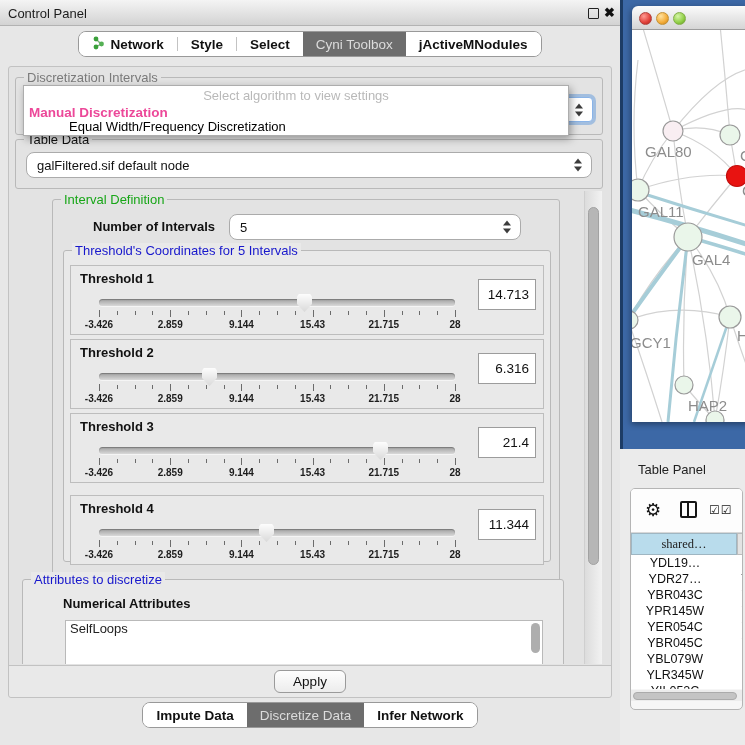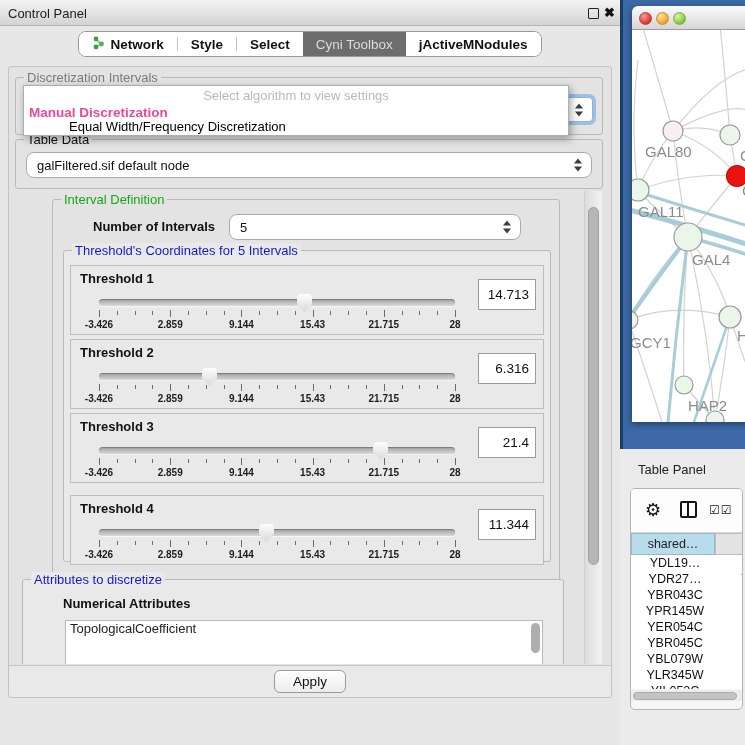--- a/index.html
+++ b/index.html
@@ -100,21 +100,21 @@
   .tp-title { position:absolute; left:18px; top:13px; font-size:13px; color:#222; }
   .tp-card { position:absolute; left:10px; top:39px; width:113px; height:222px; background:#f6f6f6;
     border:1px solid #b5b5b5; border-radius:5px; overflow:hidden; }
   .tp-toolbar { position:absolute; left:0; top:0; width:100%; height:44px; background:#fdfdfd; border-bottom:1px solid #d8d8d8; }
   .gear-glyph { position:absolute; left:14px; top:10px; font-size:18px; color:#151515; }
   .split-icon { position:absolute; left:49px; top:12px; width:17px; height:17px; border:2px solid #151515; border-radius:2px; }
   .split-icon::after { content:""; position:absolute; left:5px; top:0; width:2px; height:13px; background:#151515; }
   .check-icons { position:absolute; left:78px; top:14px; font-size:12px; color:#151515; letter-spacing:1px; }
   .tp-header { position:absolute; left:0; top:44px; width:200px; height:22px; display:flex; }
   .tp-hcell { font-size:12.5px; color:#222; display:flex; align-items:center; justify-content:center; border:1px solid #9fb6c2; }
-  .tp-hcell.c1 { width:84px; background:#b9dcec; }
+  .tp-hcell.c1 { width:106px; background:#b9dcec;font-family:Liberation Serif, serif; }
   .tp-hcell.c2 { width:90px; background:#e3e3e3; border-color:#bcbcbc; }
   .tp-rows { position:absolute; left:0; top:66px; width:200px; height:134px; background:#fff; overflow:hidden; }
   .trow { display:flex; height:16px; }
   .tcell { font-size:12.5px; color:#111; display:flex; align-items:center; justify-content:center; }
   .tcell.c1 { width:88px; }
   .tcell.c2 { width:90px; }
   .hscroll { position:absolute; left:0px; top:201px; width:113px; height:11px; background:#ececec; }
   .hscroll-thumb { position:absolute; left:2px; top:1.5px; width:104px; height:8px; background:#c4c4c4; border:1px solid #ababab; border-radius:5px; }
 
   svg text { font-family:"Liberation Sans", sans-serif; }
@@ -364,36 +364,49 @@
   </div>
             </div>
         </div>
       </div>
 
       <div class="group" style="left:8px; top:388px; width:542px; height:90px; background:#e9e9e9;">
         <div class="group-title gt-blue">Attributes to discretize</div>
         <div style="position:absolute; left:40px; top:16px; font-size:13px; font-weight:bold; color:#111;">Numerical Attributes</div>
         <div class="attr-list">
           <div id="attr-items">
-              <div class="attr-item">TopologicalCoefficient</div>
+              <div class="attr-item">SelfLoops</div>
             </div>
           <div class="attr-scroll"></div>
         </div>
       </div>
 
       <div class="vscroll-track">
         <div class="vscroll-thumb"></div>
       </div>
     </div>
 
     <div class="apply-bar">
       <div class="apply-btn">Apply</div>
     </div>
   </div>
 
+  <div class="bottom-tabbar">
+    <div class="tabpill" id="bottom-tabs">
+        <div class="tab">
+          <span>Impute Data</span>
+        </div>
+        <div class="tab active">
+          <span>Discretize Data</span>
+        </div>
+        <div class="tab">
+          <span>Infer Network</span>
+        </div>
+      </div>
+  </div>
 </div>
 
 <div class="desktop"></div>
 
 <div class="net-window">
   <div class="net-titlebar">
     <div class="tl tl-red"></div>
     <div class="tl tl-yellow"></div>
     <div class="tl tl-green"></div>
   </div>

